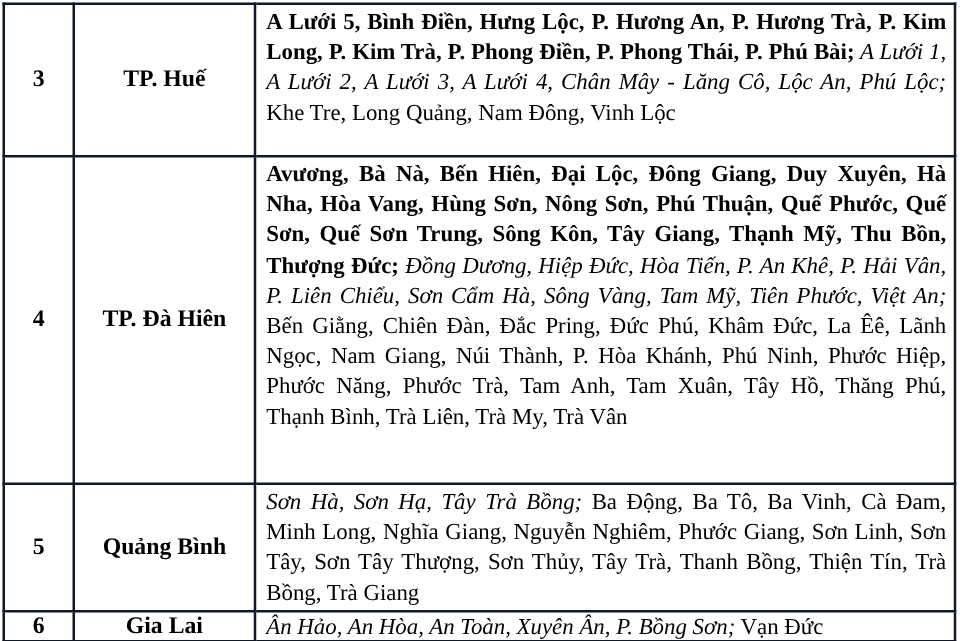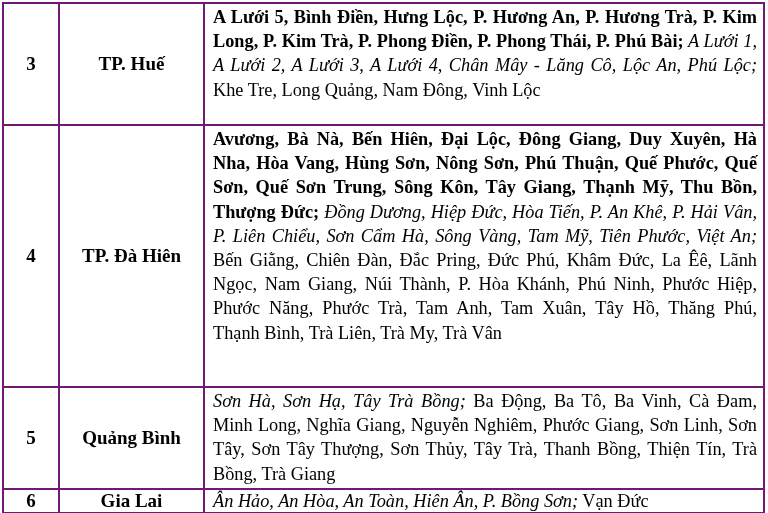--- a/index.html
+++ b/index.html
@@ -6,21 +6,21 @@
   body { width: 768px; height: 513px; overflow: hidden; position: relative; }
   .doc-table {
     position: absolute; left: 2px; top: 2px;
     border-collapse: collapse;
     table-layout: fixed;
     width: 763px;
     font-family: "Liberation Serif", "DejaVu Serif", serif;
     color: #000;
   }
   .doc-table td {
-    border: 2px solid #701a75;
+    border: 2px solid #0f172a;
     padding: 0;
     vertical-align: middle;
   }
   .col-num { width: 56px; }
   .col-prov { width: 145px; }
   .col-list { width: auto; }
   td.num, td.prov {
     text-align: center;
     font-weight: bold;
     font-size: 19px;
@@ -62,16 +62,16 @@
       <td class="list"><span class="b">Avương, Bà Nà, Bến Hiên, Đại Lộc, Đông Giang, Duy Xuyên, Hà Nha, Hòa Vang, Hùng Sơn, Nông Sơn, Phú Thuận, Quế Phước, Quế Sơn, Quế Sơn Trung, Sông Kôn, Tây Giang, Thạnh Mỹ, Thu Bồn, Thượng Đức;</span><span class="i"> Đồng Dương, Hiệp Đức, Hòa Tiến, P. An Khê, P. Hải Vân, P. Liên Chiểu, Sơn Cẩm Hà, Sông Vàng, Tam Mỹ, Tiên Phước, Việt An;</span><span class="r"> Bến Giằng, Chiên Đàn, Đắc Pring, Đức Phú, Khâm Đức, La Êê, Lãnh Ngọc, Nam Giang, Núi Thành, P. Hòa Khánh, Phú Ninh, Phước Hiệp, Phước Năng, Phước Trà, Tam Anh, Tam Xuân, Tây Hồ, Thăng Phú, Thạnh Bình, Trà Liên, Trà My, Trà Vân</span></td>
     </tr>
     <tr class="row-5">
       <td class="num">5</td>
       <td class="prov">Quảng Bình</td>
       <td class="list"><span class="i">Sơn Hà, Sơn Hạ, Tây Trà Bồng;</span><span class="r"> Ba Động, Ba Tô, Ba Vinh, Cà Đam, Minh Long, Nghĩa Giang, Nguyễn Nghiêm, Phước Giang, Sơn Linh, Sơn Tây, Sơn Tây Thượng, Sơn Thủy, Tây Trà, Thanh Bồng, Thiện Tín, Trà Bồng, Trà Giang</span></td>
     </tr>
     <tr class="row-6">
       <td class="num">6</td>
       <td class="prov">Gia Lai</td>
-      <td class="list"><span class="i">Ân Hảo, An Hòa, An Toàn, Hiên Ân, P. Bồng Sơn;</span><span class="r"> Vạn Đức</span></td>
+      <td class="list"><span class="i">Ân Hảo, An Hòa, An Toàn, Xuyên Ân, P. Bồng Sơn;</span><span class="r"> Vạn Đức</span></td>
     </tr>
   </tbody>
 </table>
 
 </body></html>

